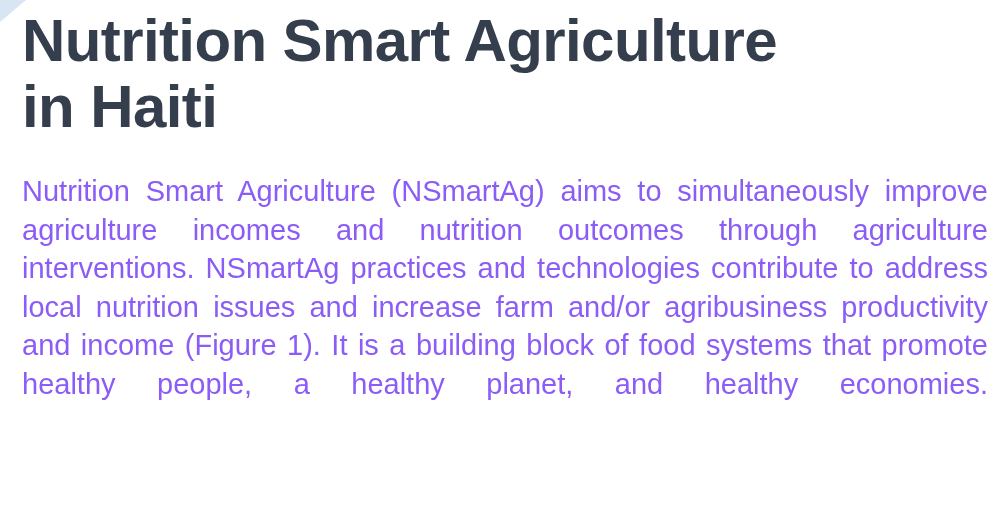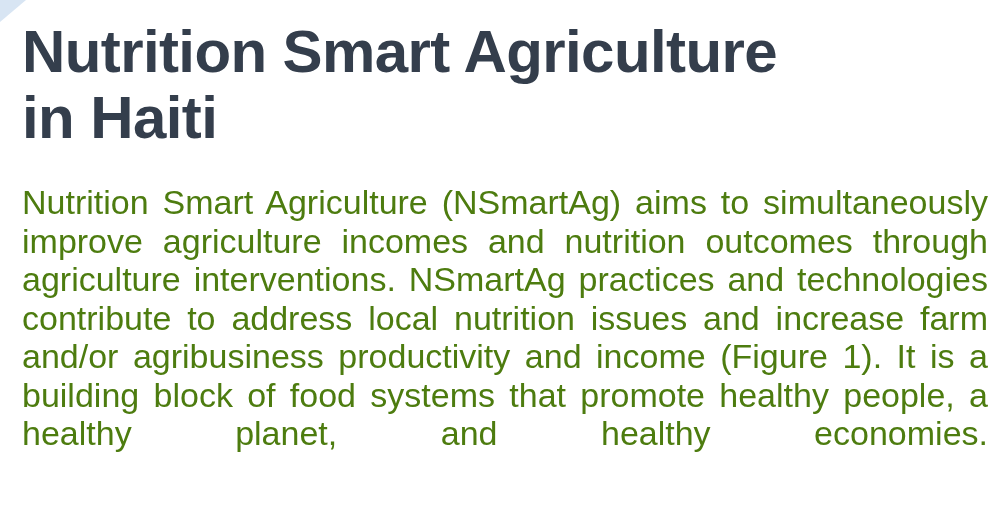--- a/index.html
+++ b/index.html
@@ -37,39 +37,39 @@
 
   .content {
     position: absolute;
     left: 22px;
     top: 0;
     width: 966px;
   }
 
   .doc-title {
     margin: 0;
-    padding-top: 19px;
+    padding-top: 8px;
     font-family: "Liberation Sans", sans-serif;
     font-size: 60px;
     line-height: 66px;
     font-weight: 700;
     letter-spacing: -0.6px;
     color: #343e4c;
     white-space: pre-line;
     max-width: 960px;
   }
 
   .doc-body {
     margin: 0;
     padding-top: 32px;
     font-family: "Liberation Sans", sans-serif;
-    font-size: 34px;
+    font-size: 29px;
     line-height: 38.5px;
     font-weight: 400;
-    color: #4d7c0f;
+    color: #8b5cf6;
     text-align: justify;
     text-justify: inter-word;
     max-width: 966px;
   }
   .doc-body::after {
     content: "";
     display: inline-block;
     width: 100%;
   }
 </style>

